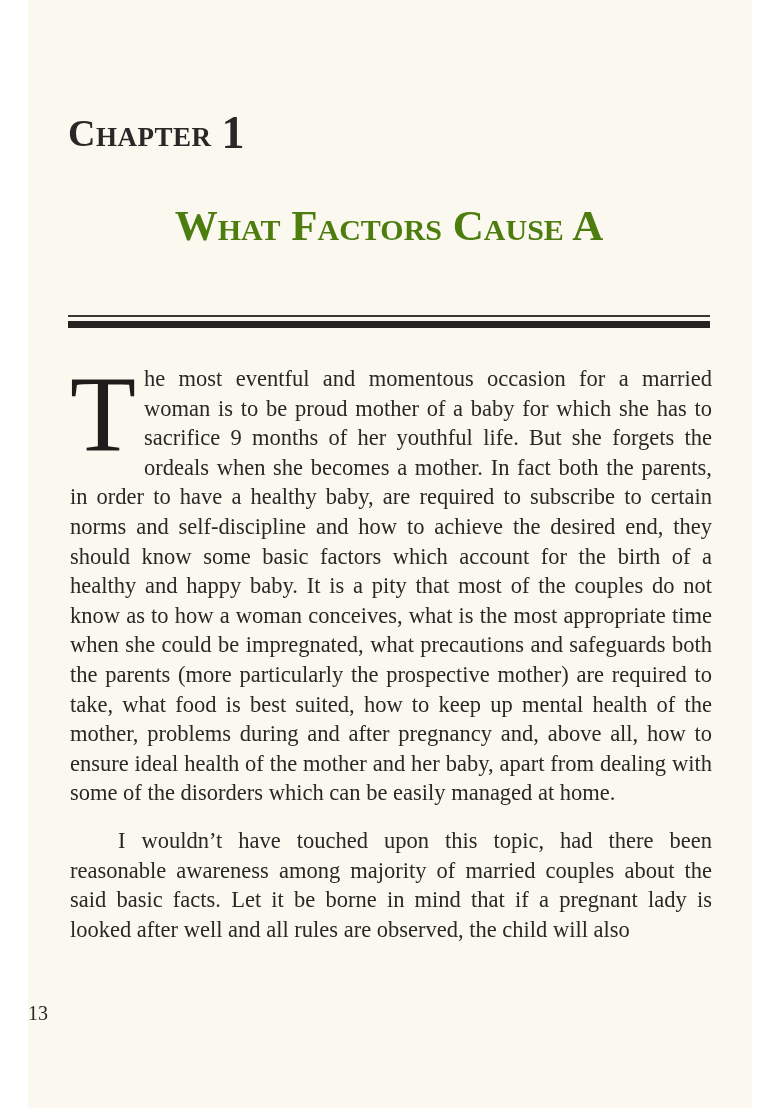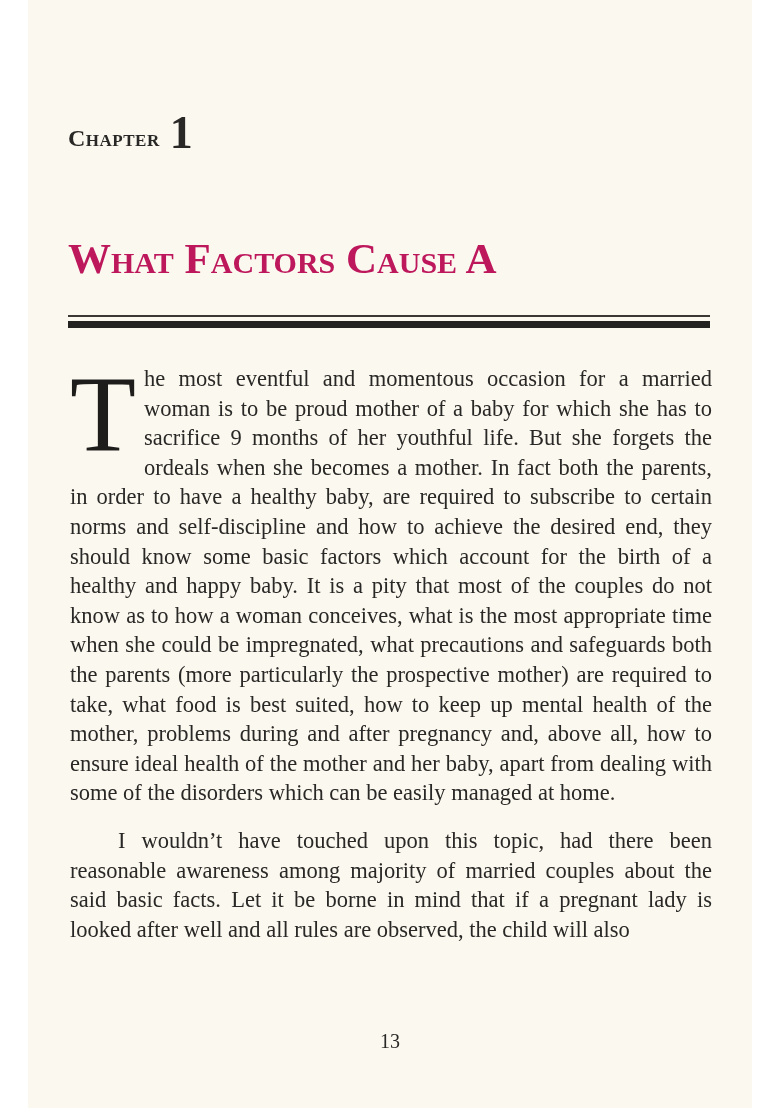--- a/index.html
+++ b/index.html
@@ -27,39 +27,39 @@
     position: absolute;
     left: 40px;
     top: 104px;
     font-weight: bold;
     font-variant: small-caps;
     font-size: 30px;
     letter-spacing: 0.5px;
     color: #2a2826;
   }
   .chapter-label .chapter-word {
-    font-size: 24px;
+    font-size: 38px;
   }
   .chapter-label .chapter-num {
     font-size: 46px;
     margin-left: 10px;
     position: relative;
     top: 2px;
   }
   .chapter-title {
     position: absolute;
     left: 40px;
     width: 642px;
     top: 198px;
+    text-align: center;
     font-weight: bold;
     font-variant: small-caps;
     font-size: 43px;
     line-height: 56px;
-    color: #be185d;
-    margin-top: 33px;
+    color: #4d7c0f;
   }
   .rule-thin {
     position: absolute;
     left: 40px;
     width: 642px;
     top: 315px;
     height: 2px;
     background: #3a3735;
   }
   .rule-thick {
@@ -95,24 +95,23 @@
     margin: 8px 8px 0 0;
     padding-top: 2px;
     font-weight: normal;
     color: #1f1d1c;
   }
   .page-number {
     position: absolute;
     left: 0;
     width: 724px;
     top: 1002px;
-    text-align: center;
+    text-align: left;
     font-size: 20px;
     color: #2a2826;
-    margin-top: 28px;
   }
 </style>
 </head>
 <body>
 
 <div class="page">
 
   <div class="chapter-label">
     <span class="chapter-word">Chapter</span><span class="chapter-num">1</span>
   </div>

